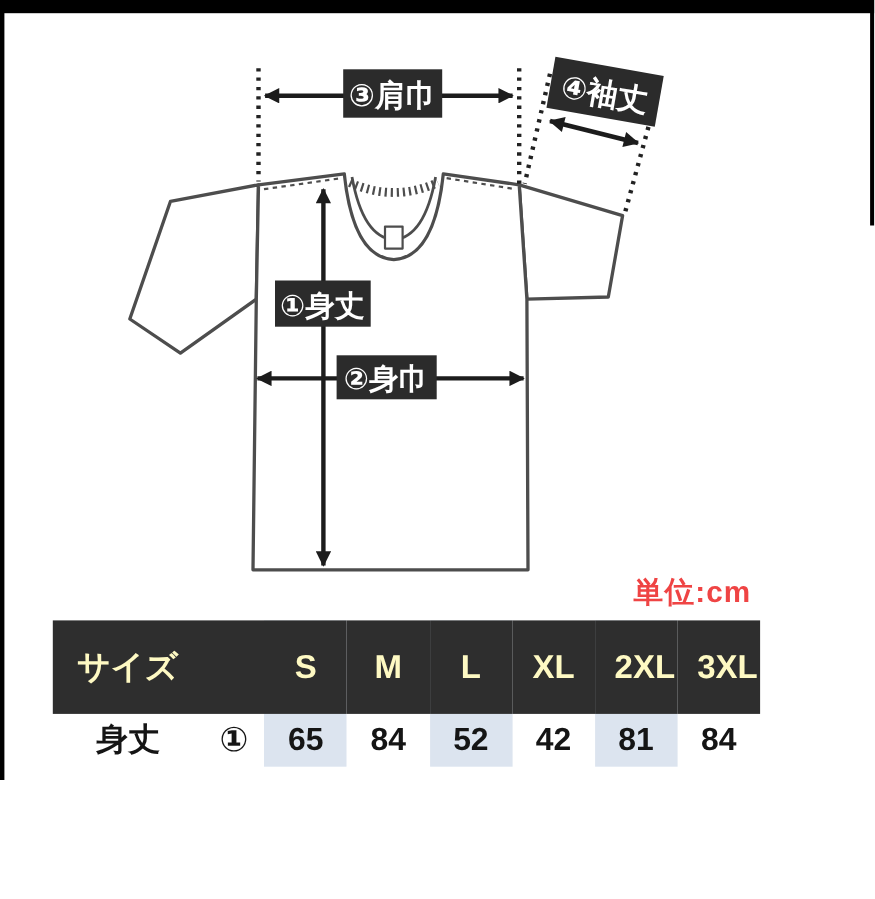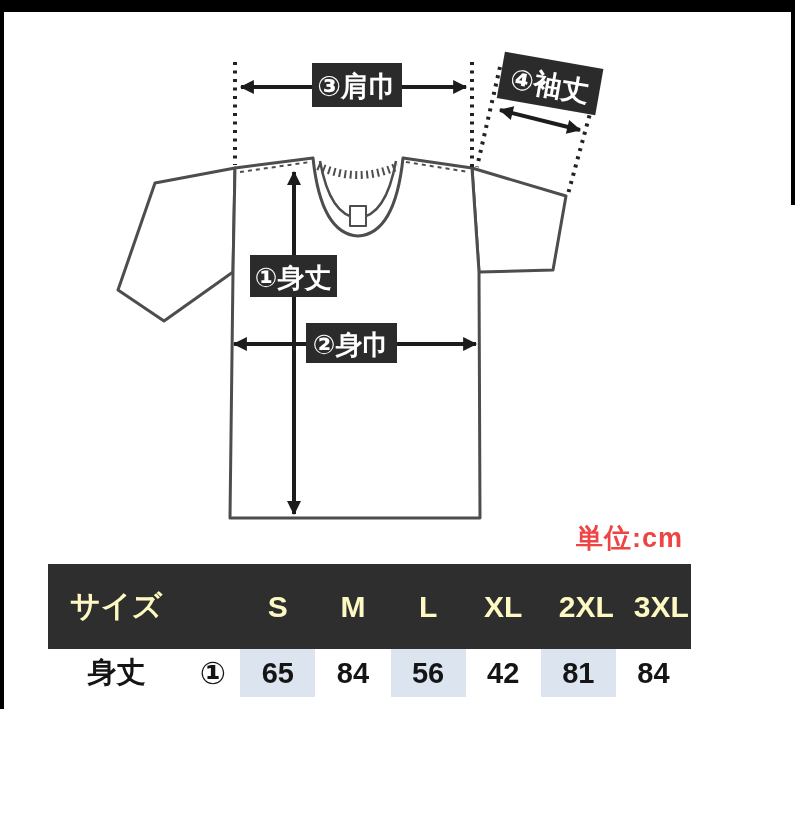--- a/index.html
+++ b/index.html
@@ -124,21 +124,21 @@
           <th>2XL</th>
           <th>3XL</th>
         </tr>
       </thead>
       <tbody>
         <tr>
           <td class="label">身丈</td>
           <td class="num">①</td>
           <td>65</td>
           <td>84</td>
-          <td>56</td>
+          <td>52</td>
           <td>42</td>
           <td>81</td>
           <td>84</td>
         </tr>
       </tbody>
     </table>
   </div>
 
 </div>
 

